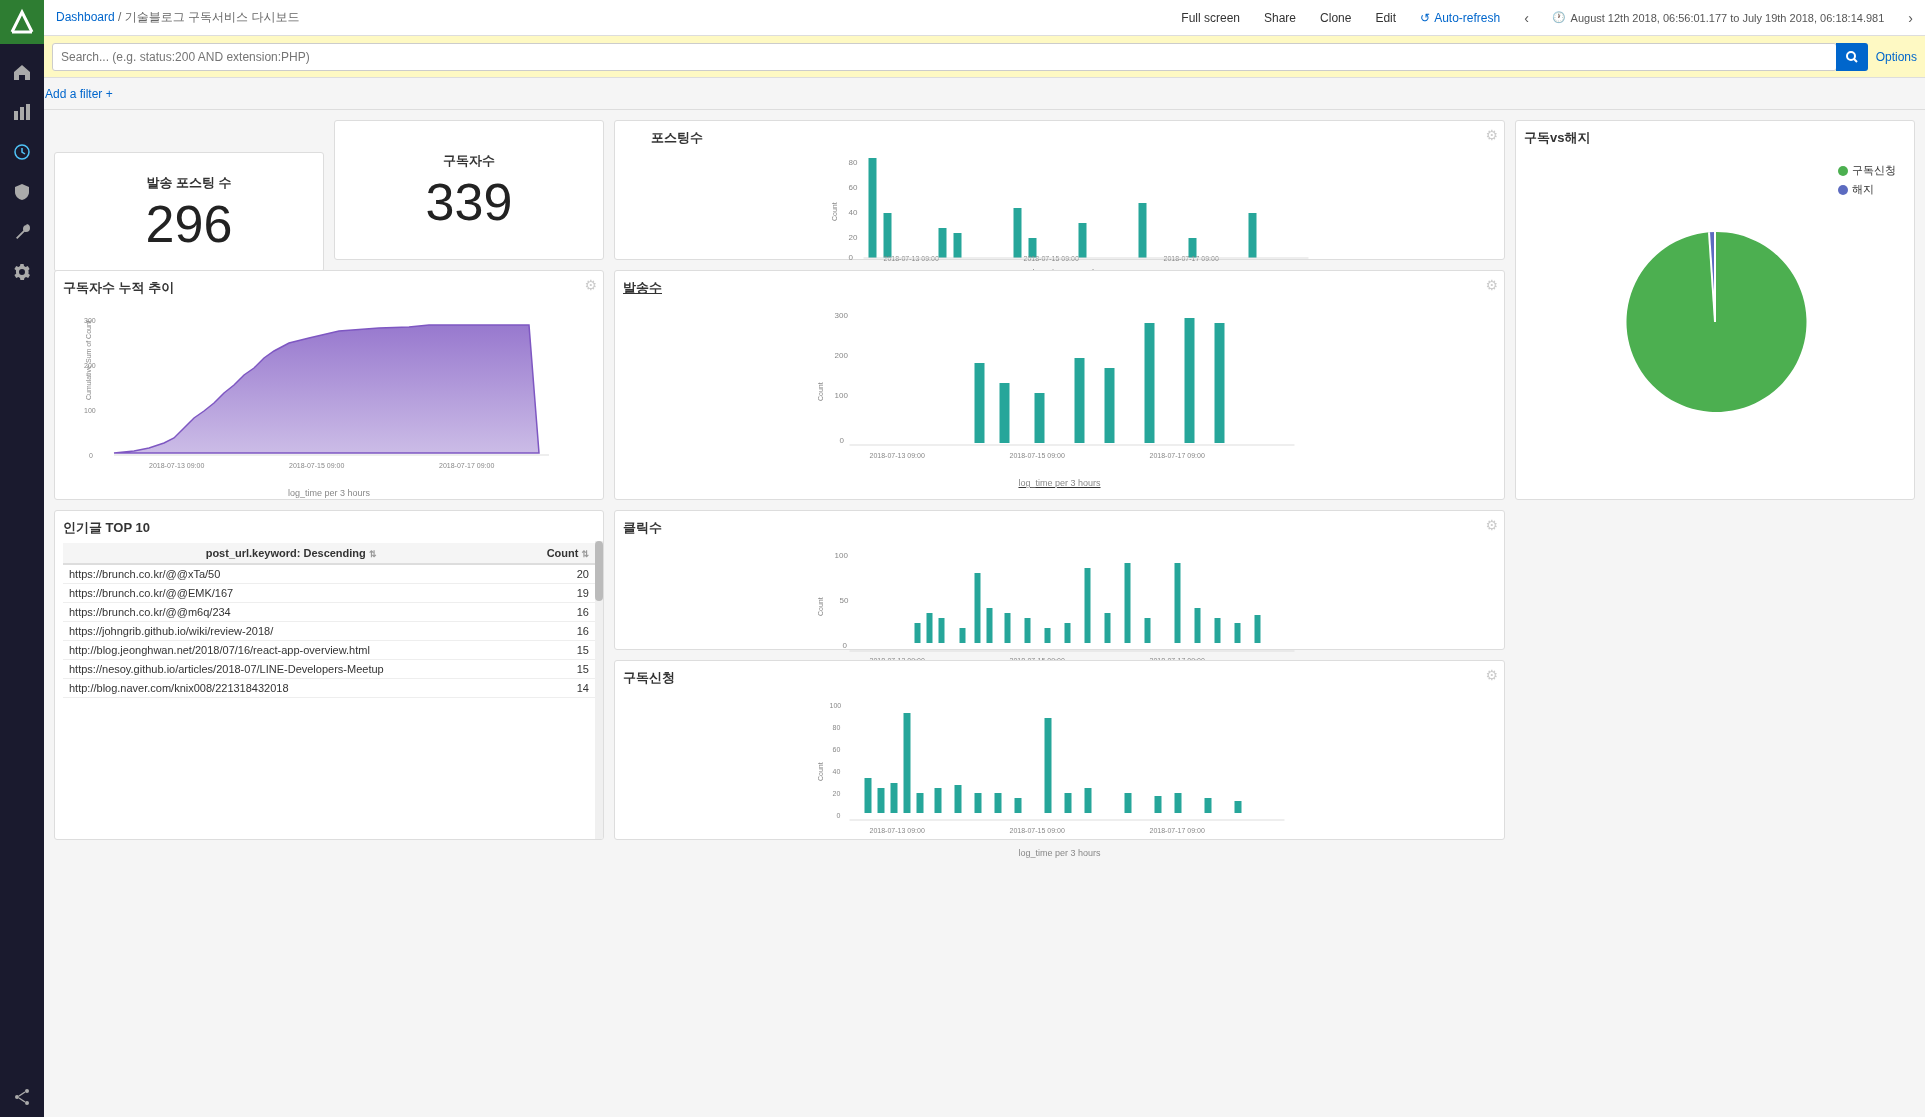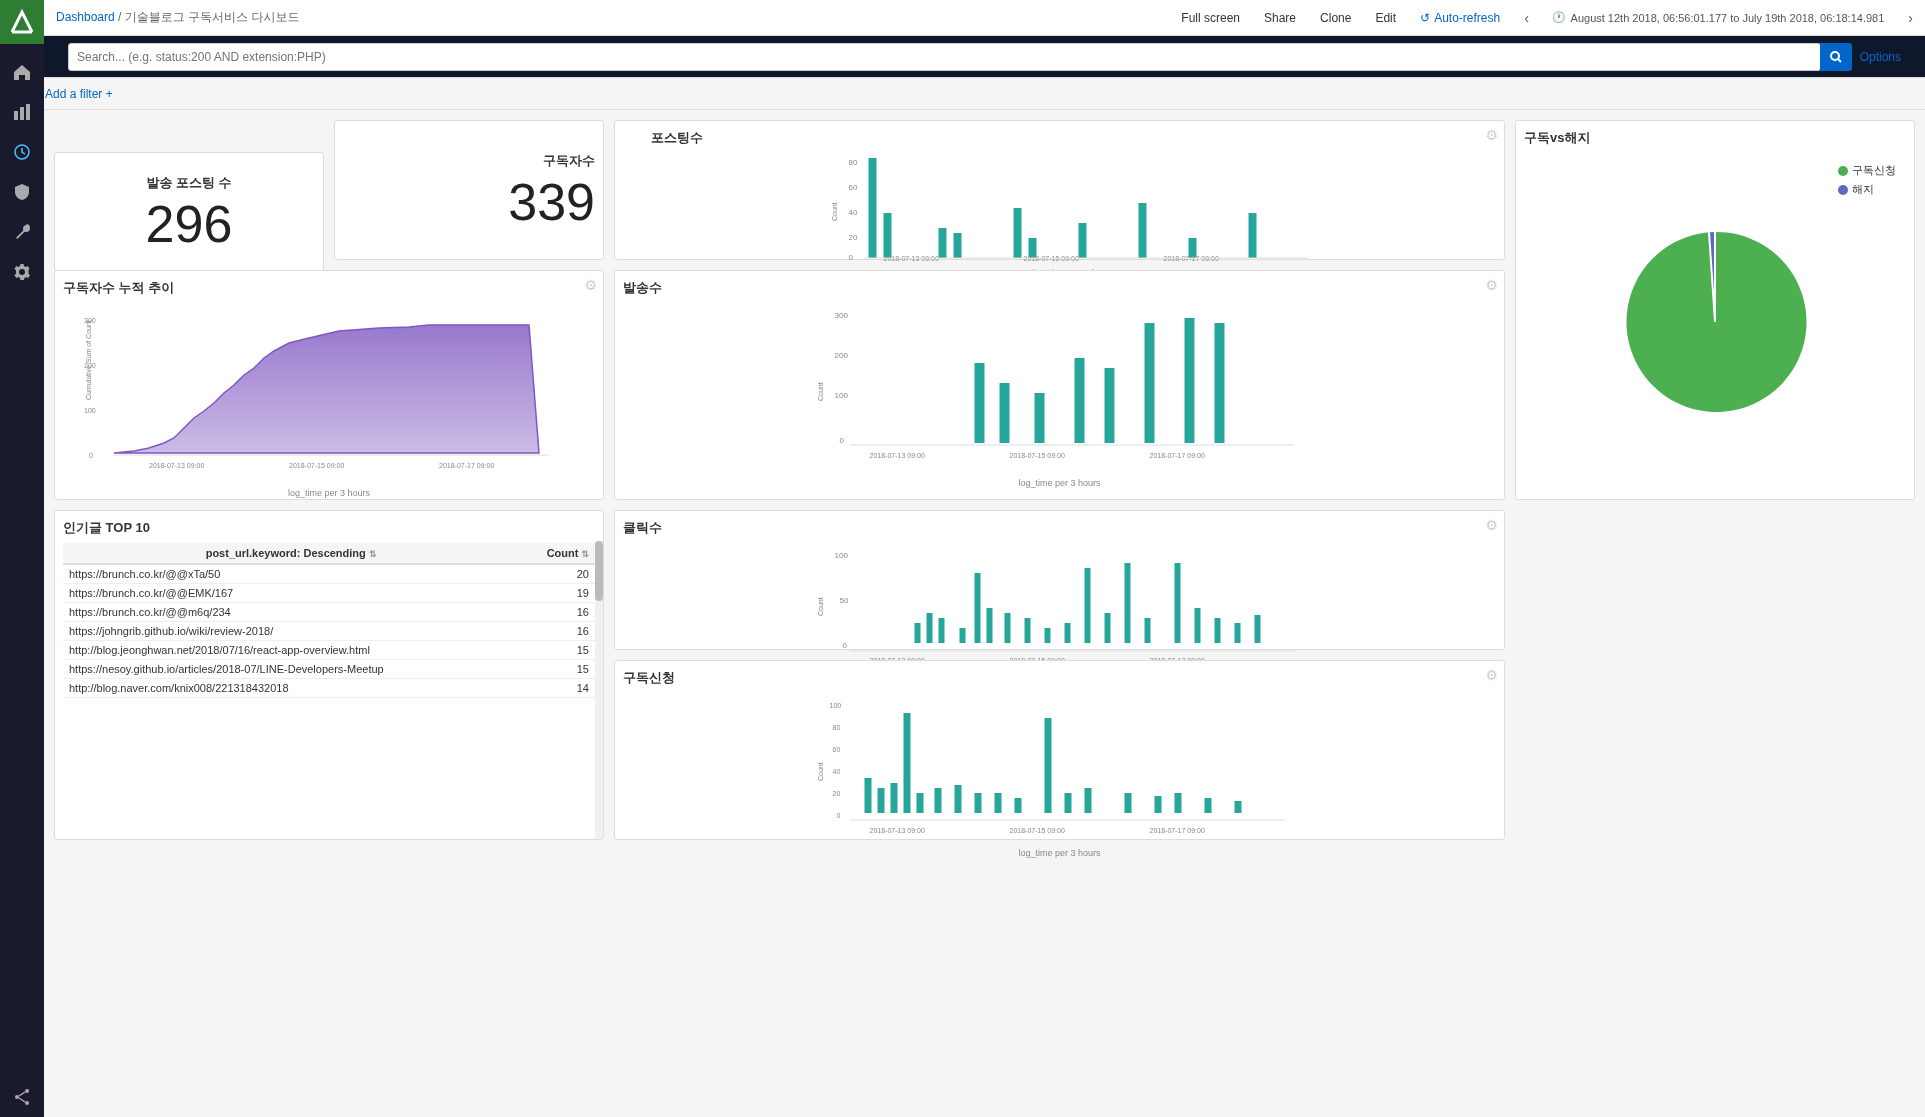--- a/index.html
+++ b/index.html
@@ -20,21 +20,21 @@
     .topbar { height: 36px; background: #fff; border-bottom: 1px solid #ddd; display: flex; align-items: center; padding: 0 12px; gap: 12px; flex-shrink: 0; }
     .breadcrumb { font-size: 12px; color: #666; }
     .breadcrumb a { color: #0066cc; text-decoration: none; }
     .topbar-right { margin-left: auto; display: flex; align-items: center; gap: 24px; font-size: 12px; color: #333; }
     .topbar-right a { color: #333; text-decoration: none; cursor: pointer; }
     .auto-refresh { display: flex; align-items: center; gap: 4px; color: #0066cc; cursor: pointer; }
     .time-range { color: #555; font-size: 11px; display: flex; align-items: center; gap: 4px; }
     .nav-arrow { cursor: pointer; color: #555; font-size: 14px; }
 
     
-    .searchbar { height: 42px; background: #0f172a; border-bottom: 1px solid #ddd; display: flex; align-items: center; padding: 0 24px; flex-shrink: 0; }
+    .searchbar { height: 42px; background: #fef9c3; border-bottom: 1px solid #ddd; display: flex; align-items: center; padding: 0 8px; flex-shrink: 0; }
     .search-input { flex: 1; border: 1px solid #ccc; border-radius: 3px; height: 28px; padding: 0 8px; font-size: 12px; outline: none; }
     .search-btn { width: 32px; height: 28px; background: #0066cc; border: none; border-radius: 0 3px 3px 0; cursor: pointer; display: flex; align-items: center; justify-content: center; color: #fff; margin-left: -1px; }
     .options-btn { margin-left: 8px; color: #0066cc; cursor: pointer; font-size: 12px; }
 
     
     .filterbar { height: 32px; background: #f5f5f5; border-bottom: 1px solid #ddd; display: flex; align-items: center; padding: 0 1px; flex-shrink: 0; }
     .add-filter { color: #0066cc; cursor: pointer; font-size: 12px; font-weight: 500; }
 
     
     .dashboard { flex: 1; overflow-y: auto; padding: 10px; display: grid; grid-template-columns: 270px 270px 1fr 1fr; grid-template-rows: auto auto auto auto; gap: 10px; }
@@ -161,21 +161,21 @@
     <span class="add-filter">Add a filter +</span>
   </div>
 
   <div class="dashboard" style="grid-template-columns: 270px 270px 1fr 400px; grid-template-rows: 140px 230px 140px 180px;">
 
     <div class="panel stat-panel" style="grid-column:1; grid-row:1;margin-top:32px;">
       <div class="panel-title">발송 포스팅 수</div>
       <div class="stat-value">296</div>
     </div>
 
-    <div class="panel stat-panel" style="grid-column:2; grid-row:1;align-items:flex-end;">
+    <div class="panel stat-panel" style="grid-column:2; grid-row:1;">
       <div class="panel-title">구독자수</div>
       <div class="stat-value">339</div>
     </div>
 
     <div class="panel" style="grid-column:3; grid-row:1;padding-left:36px;">
       <div class="panel-title">포스팅수</div>
       <span class="panel-settings">⚙</span>
       <svg width="100%" height="110" viewBox="0 0 490 110">
 
         <text x="20" y="12" font-size="8" fill="#888">80</text>
@@ -248,21 +248,21 @@
         <path d="M35 150 L55 148 L70 145 L85 140 L95 135 L105 125 L115 115 L125 108 L135 100 L145 90 L155 82 L165 72 L175 65 L185 55 L195 48 L210 40 L230 35 L260 28 L300 25 L330 24 L350 22 L370 22 L390 22 L410 22 L430 22 L450 22 L460 150 Z" fill="url(#purpleGrad)" stroke="#7e57c2" stroke-width="1.5"></path>
         <line x1="35" y1="152" x2="470" y2="152" stroke="#ddd" stroke-width="1"></line>
         <text x="70" y="165" font-size="7" fill="#888">2018-07-13 09:00</text>
         <text x="210" y="165" font-size="7" fill="#888">2018-07-15 09:00</text>
         <text x="360" y="165" font-size="7" fill="#888">2018-07-17 09:00</text>
         <text x="5" y="90" font-size="7" fill="#888" transform="rotate(-90,12,90)">Cumulative Sum of Count</text>
       </svg>
       <div class="axis-label-x" style="font-size:9px;color:#888;text-align:center;">log_time per 3 hours</div>
     </div>
 
-    <div class="panel" style="grid-column:3; grid-row:2;">
+    <div class="panel" style="grid-column:3; grid-row:2;text-decoration:underline;">
       <div class="panel-title">발송수</div>
       <span class="panel-settings">⚙</span>
       <svg width="100%" height="170" viewBox="0 0 490 170">
         <text x="20" y="15" font-size="8" fill="#888">300</text>
         <text x="20" y="55" font-size="8" fill="#888">200</text>
         <text x="20" y="95" font-size="8" fill="#888">100</text>
         <text x="25" y="140" font-size="8" fill="#888">0</text>
         <text x="0" y="90" font-size="7" fill="#888" transform="rotate(-90,8,90)">Count</text>
 
         <rect x="160" y="60" width="10" height="80" fill="#26a69a"></rect>

